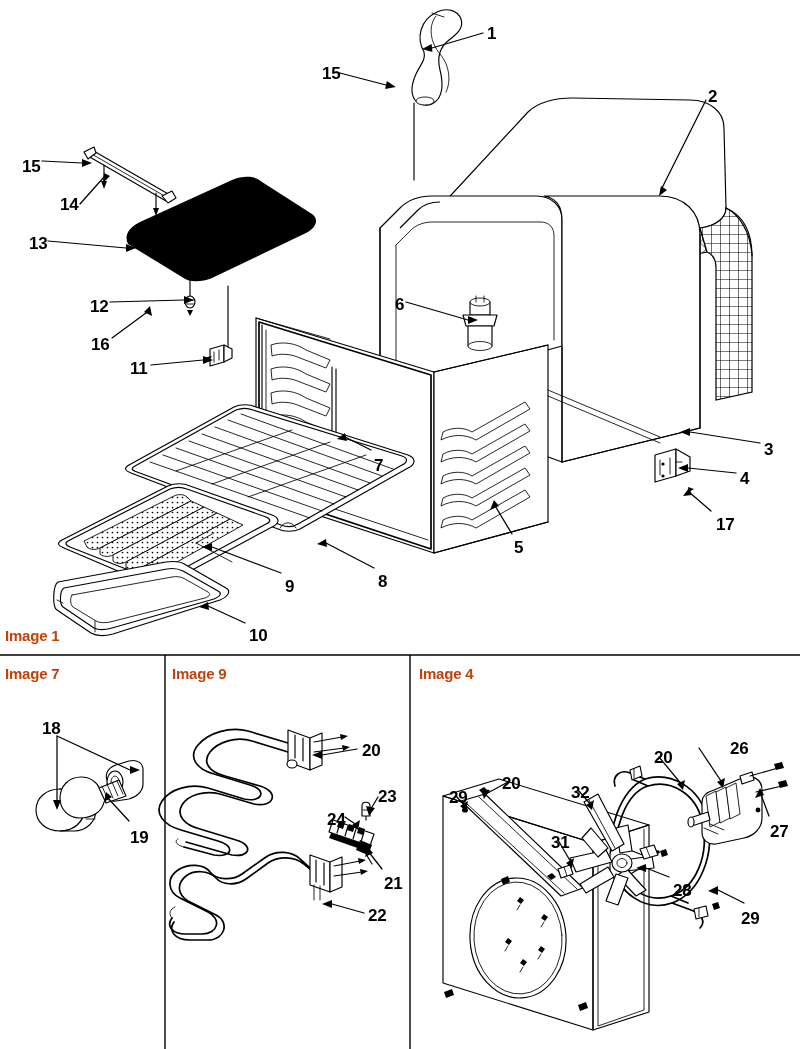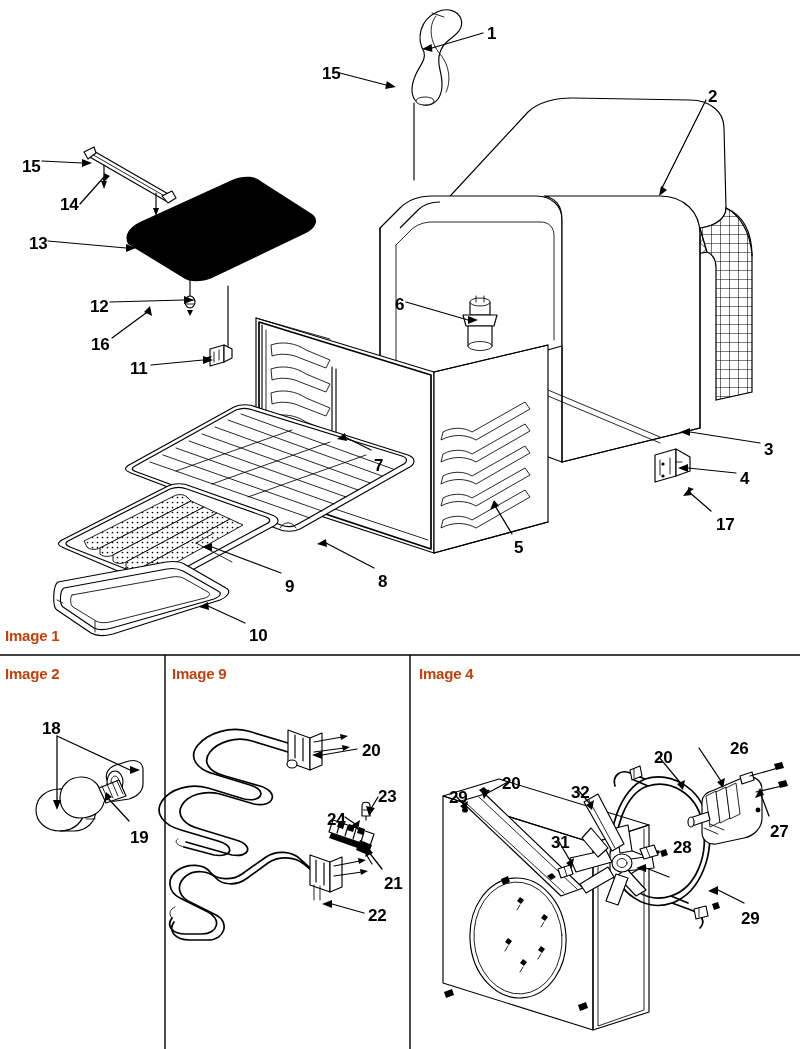--- a/index.html
+++ b/index.html
@@ -573,25 +573,25 @@
 
   <div class="callout" style="left:362px; top:742px;">20</div>
   <div class="callout" style="left:384px; top:875px;">21</div>
   <div class="callout" style="left:368px; top:907px;">22</div>
   <div class="callout" style="left:378px; top:788px;">23</div>
   <div class="callout" style="left:327px; top:811px;">24</div>
 
   <div class="callout" style="left:654px; top:749px;">20</div>
   <div class="callout" style="left:690px; top:740px;margin-left:40px;">26</div>
   <div class="callout" style="left:770px; top:823px;">27</div>
-  <div class="callout" style="left:673px; top:839px;">28</div>
+  <div class="callout" style="left:673px; top:882px;">28</div>
   <div class="callout" style="left:449px; top:789px;">29</div>
   <div class="callout" style="left:741px; top:910px;">29</div>
   <div class="callout" style="left:502px; top:775px;">20</div>
   <div class="callout" style="left:551px; top:834px;">31</div>
   <div class="callout" style="left:571px; top:784px;">32</div>
 
   <div class="panel-label" style="left:5px;   top:627px;">Image 1</div>
-  <div class="panel-label" style="left:5px;   top:665px;">Image 2</div>
+  <div class="panel-label" style="left:5px;   top:665px;">Image 7</div>
   <div class="panel-label" style="left:172px; top:665px;">Image 9</div>
   <div class="panel-label" style="left:419px; top:665px;">Image 4</div>
 
 </div>
 
 </body></html>

